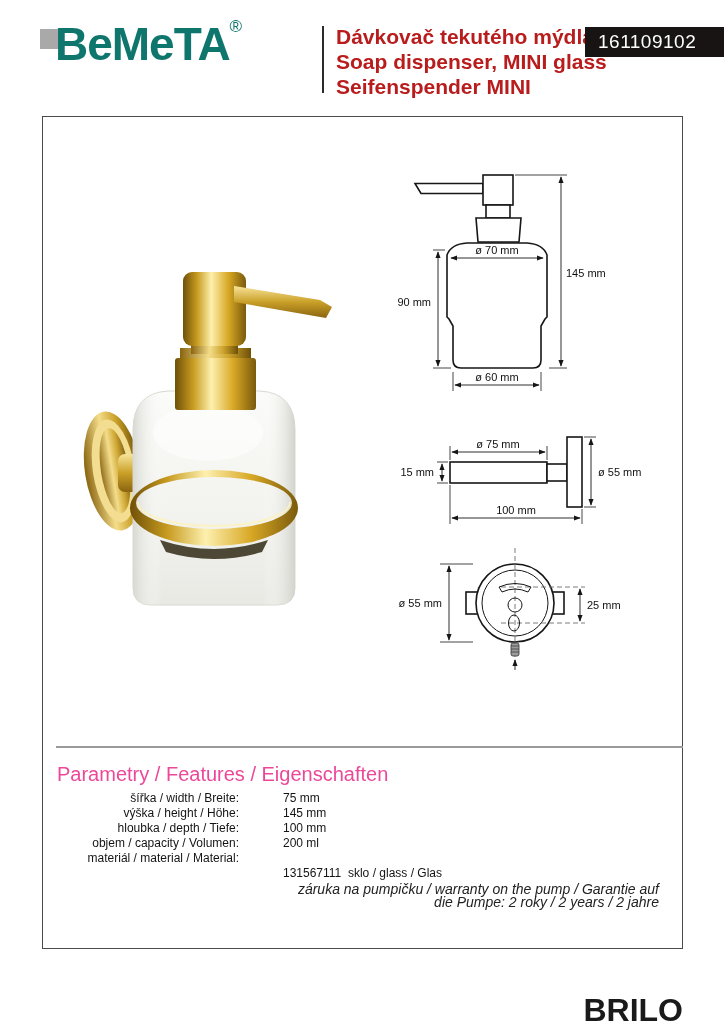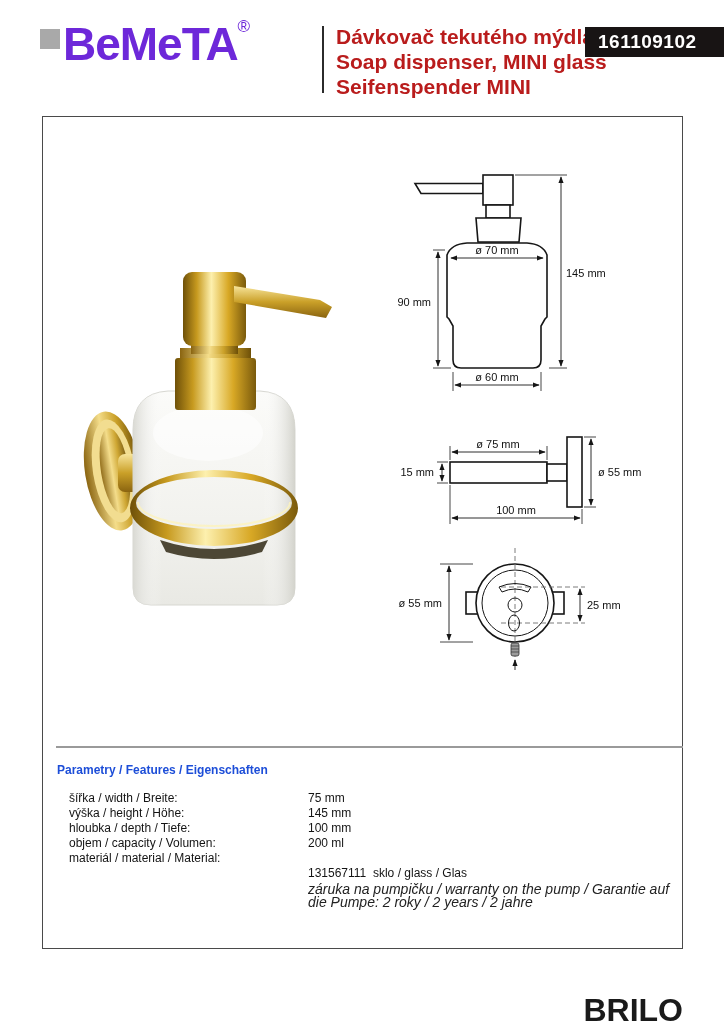--- a/index.html
+++ b/index.html
@@ -1,34 +1,34 @@
 <!DOCTYPE html>
 <html><head>
 <meta charset="utf-8">
 <style>
   html,body{margin:0;padding:0;background:#fff;}
   .page{position:relative;width:724px;height:1024px;background:#ffffff;overflow:hidden;
         font-family:"Liberation Sans",sans-serif;color:#111;}
   
   .logo-mark{position:absolute;left:40px;top:29px;width:20px;height:20px;background:#a9a9a9;}
-  .logo-text{position:absolute;left:63px;top:18px;font-size:46px;font-weight:700;
-             letter-spacing:-1px;color:#6d28d9;line-height:1;}
+  .logo-text{position:absolute;left:55px;top:18px;font-size:46px;font-weight:700;
+             letter-spacing:-1px;color:#0f766e;line-height:1;}
   .logo-reg{font-size:17px;font-weight:400;vertical-align:28px;letter-spacing:0;}
   .header-divider{position:absolute;left:322px;top:26px;width:2px;height:67px;background:#2b2b2b;}
   .titles{position:absolute;left:336px;top:24px;}
   .title-line{font-size:21px;font-weight:700;line-height:25px;color:#b91c1c;}
   .code-box{position:absolute;left:585px;top:27px;width:139px;height:30px;background:#181414;}
-  .code-text{color:#fff;font-size:19px;font-weight:700;line-height:30px;padding-left:13px;letter-spacing:.5px;}
+  .code-text{color:#fff;font-size:19px;font-weight:400;line-height:30px;padding-left:13px;letter-spacing:.5px;}
   
   .panel{position:absolute;left:42px;top:116px;width:639px;height:831px;
          border:1px solid #4a4a4a;background:#fff;}
   
   .spec-divider{position:absolute;left:56px;top:746px;width:627px;height:2px;background:#9a9a9a;}
-  .spec-heading{position:absolute;left:57px;top:763px;font-size:12px;font-weight:700;color:#1d4ed8;}
-  .spec-rows{position:absolute;left:69px;top:791px;width:615px;font-size:12px;line-height:15.1px;color:#141414;}
+  .spec-heading{position:absolute;left:57px;top:763px;font-size:20px;font-weight:400;color:#ec4899;}
+  .spec-rows{position:absolute;left:44px;top:791px;width:615px;font-size:12px;line-height:15.1px;color:#141414;text-align:right;}
   .spec-row{display:flex;}
   .spec-label{width:195px;flex:0 0 195px;}
   .spec-value{white-space:pre-wrap;margin-left:44px;}
   .spec-note{font-size:14px;font-style:italic;line-height:13px;margin-top:1px;color:#222;}
   
   .brand{position:absolute;right:41px;top:992px;font-size:32px;font-weight:800;
          letter-spacing:0px;color:#1a1a1a;}
   
   .draw-line{stroke:#161616;stroke-width:1.6;fill:#fff;}
   .dim{stroke:#161616;stroke-width:0.9;fill:none;}

